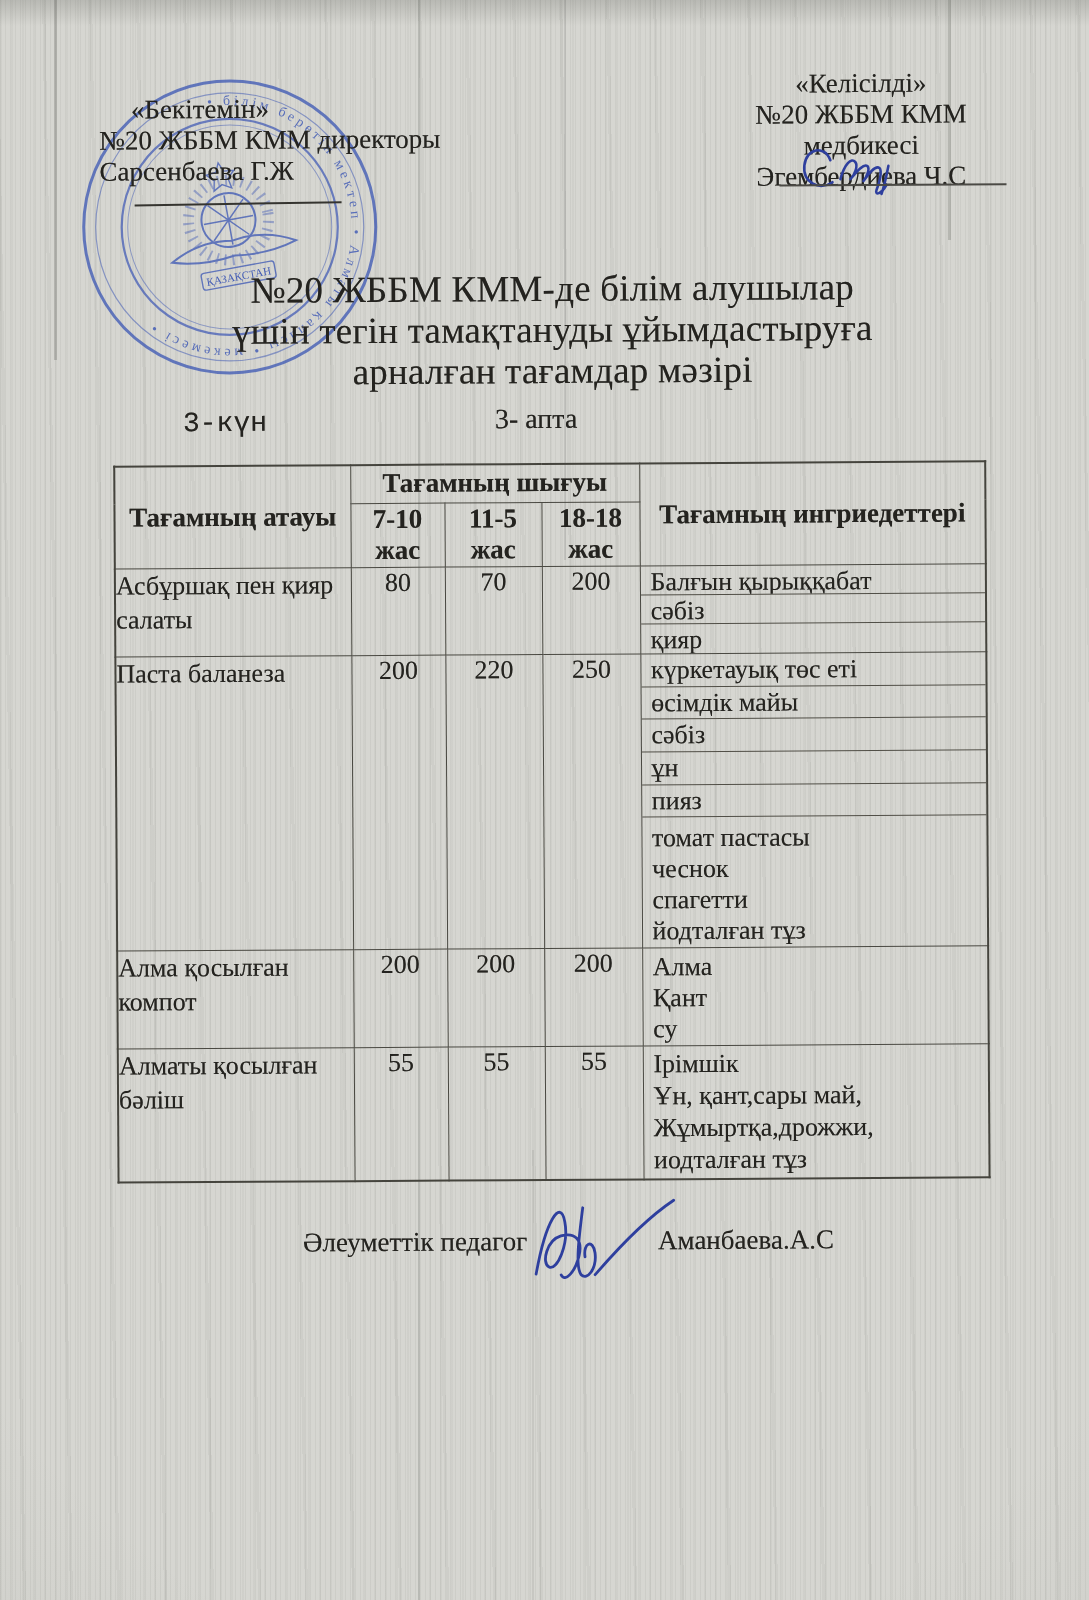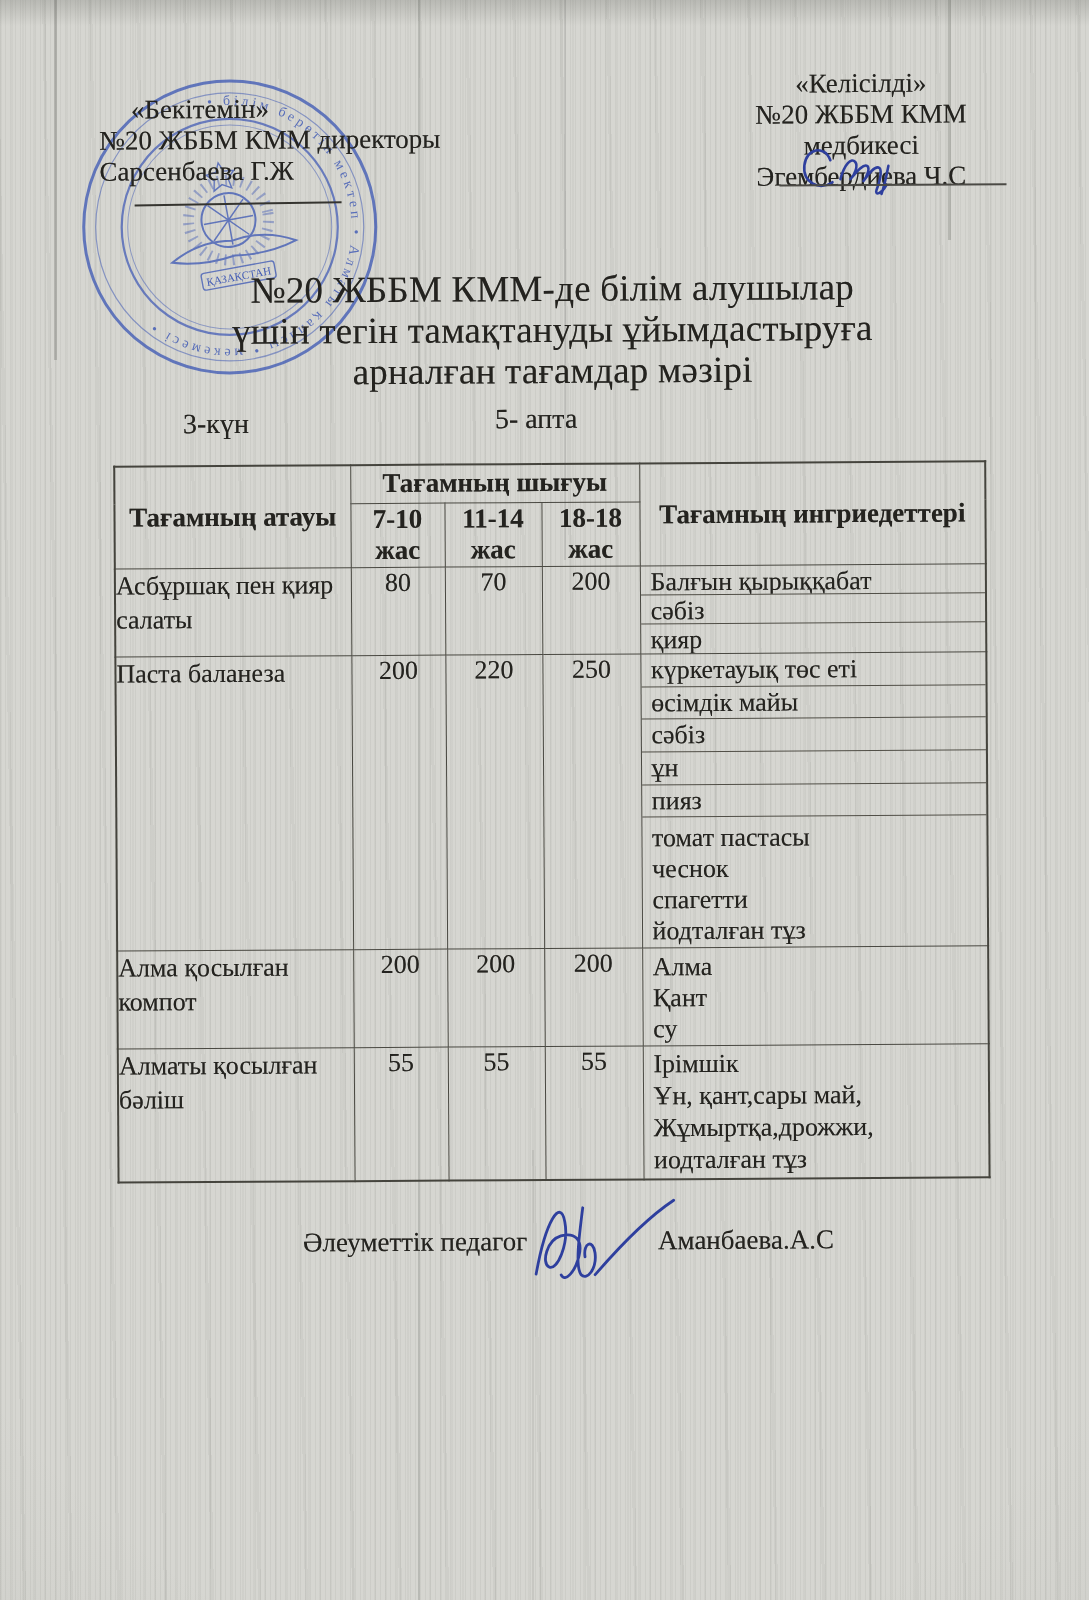--- a/index.html
+++ b/index.html
@@ -38,21 +38,21 @@
   .agree-underline{position:absolute;left:783px;top:186px;width:227px;height:2px;background:#4b4a45;}
   .sig{position:absolute;}
   .sig path{fill:none;stroke:#2e3f9e;stroke-linecap:round;stroke-linejoin:round;}
 
   
   .stamp{position:absolute;left:78px;top:70px;opacity:.93;transform:rotate(-10deg);}
   .stamp *{vector-effect:non-scaling-stroke;}
 
   
   .title{position:absolute;left:105px;top:268px;width:900px;text-align:center;font-size:37px;line-height:41px;letter-spacing:.2px;}
-  .day-label{position:absolute;left:185px;top:406px;font-size:28px;}
+  .day-label{position:absolute;left:185px;top:406px;font-size:28px;font-family:Liberation Mono, monospace;}
   .week-label{position:absolute;left:497px;top:403px;font-size:28px;}
 
   
   table.menu{
     position:absolute;left:115px;top:463px;width:871px;
     border-collapse:collapse;table-layout:fixed;
     font-size:26px;
   }
   table.menu col.c-dish{width:236px;}
   table.menu col.c-a1{width:94px;}
@@ -139,39 +139,39 @@
   </svg>
   <div class="agree-underline"></div>
 
   <div class="title txt">
     <div>№20 ЖББМ КММ-де білім алушылар</div>
     <div>үшін тегін тамақтануды ұйымдастыруға</div>
     <div>арналған тағамдар мәзірі</div>
   </div>
 
   <div class="day-label txt">3-күн</div>
-  <div class="week-label txt">5- апта</div>
+  <div class="week-label txt">3- апта</div>
 
   <table class="menu txt">
     <colgroup>
       <col class="c-dish">
         <col class="c-a1">
         <col class="c-a2">
         <col class="c-a3">
         <col class="c-ing">
     </colgroup>
     <thead>
       <tr class="h1">
         <th rowspan="2" class="dish-h">Тағамның атауы</th>
         <th colspan="3">Тағамның шығуы</th>
         <th rowspan="2">Тағамның ингриедеттері</th>
       </tr>
       <tr class="h2">
         <th class="age">7-10 жас</th>
-        <th class="age">11-14 жас</th>
+        <th class="age">11-5 жас</th>
         <th class="age">18-18 жас</th>
       </tr>
     </thead>
     <tbody>
         <tr class="row-0">
           <td class="dish">Асбұршақ пен қияр салаты</td>
           <td class="num">80</td>
           <td class="num">70</td>
           <td class="num">200</td>
           <td class="ing">

